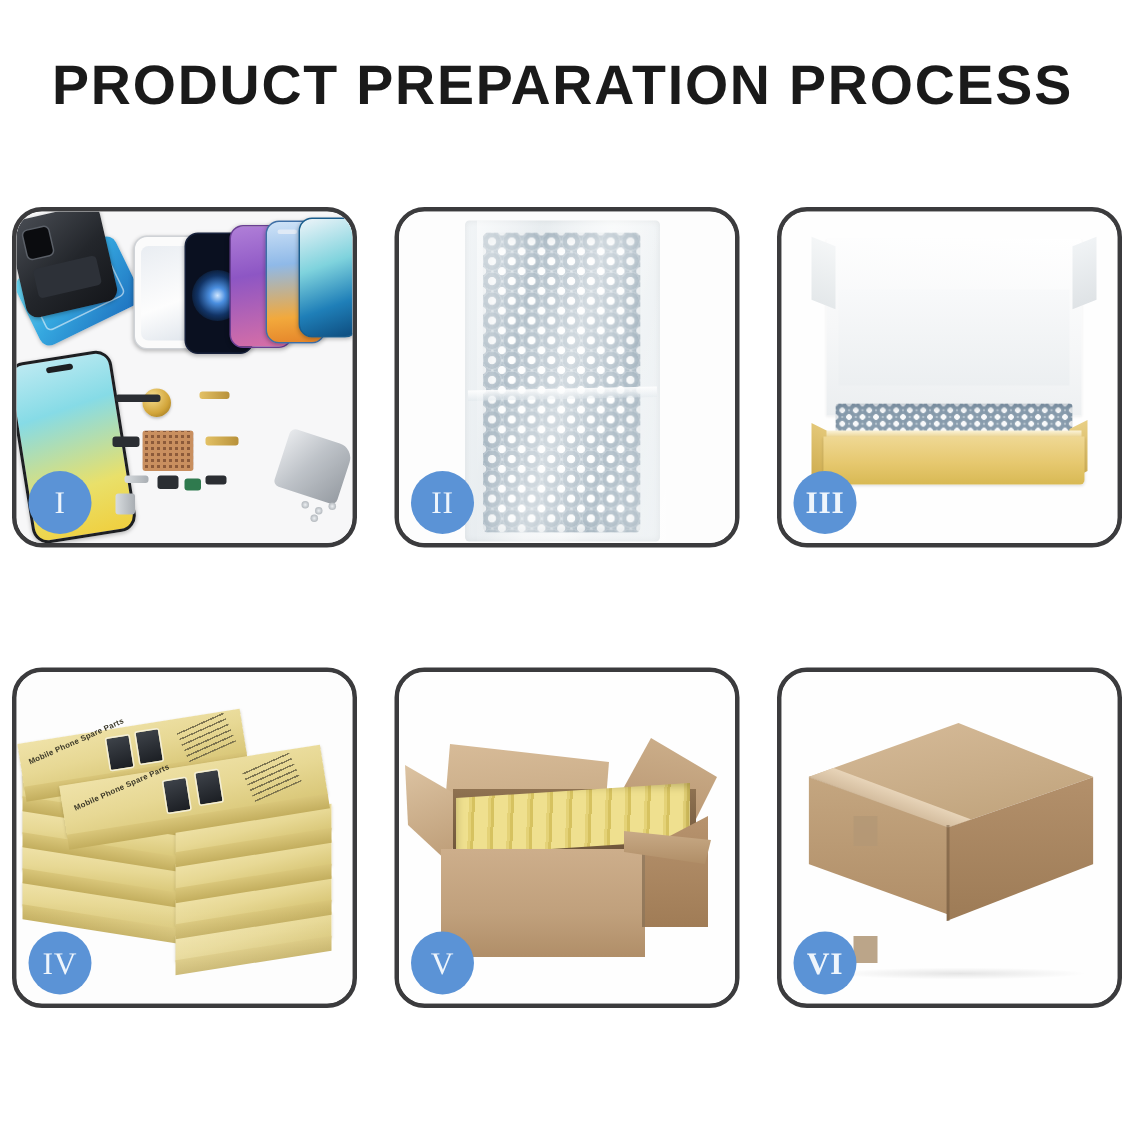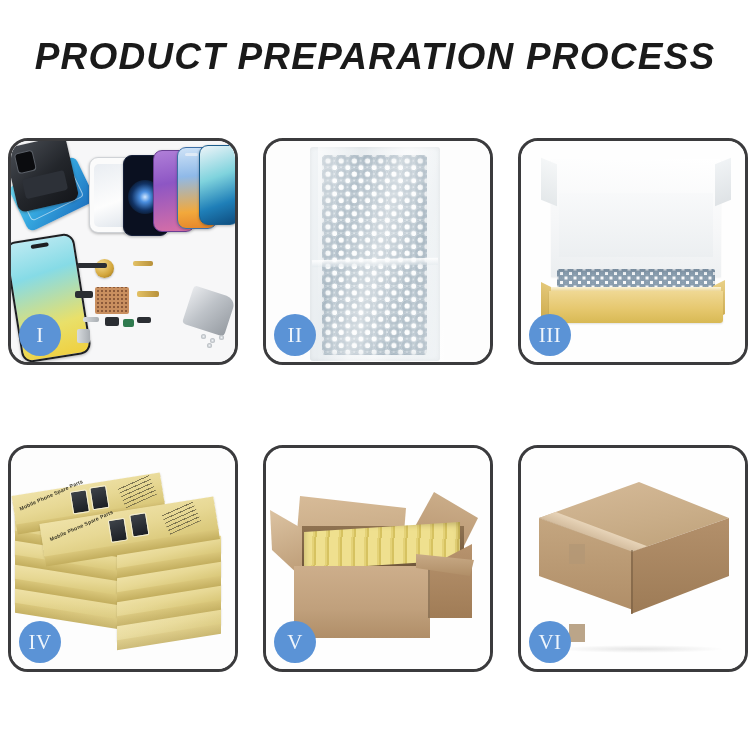--- a/index.html
+++ b/index.html
@@ -14,21 +14,20 @@
     overflow: hidden;
     position: relative;
   }
 
   
   .header {
     position: absolute;
     left: 0; top: 0;
     width: 750px;
     text-align: center;
-    font-style: italic;
   }
   .title {
     margin: 0;
     padding-top: 36px;
     font-size: 37px;
     font-weight: bold;
     letter-spacing: 1.2px;
     color: #1a1a1a;
     font-family: "Liberation Sans", sans-serif;
     white-space: nowrap;
@@ -54,21 +53,21 @@
     width: 230px;
     height: 227px;
     border: 3px solid #3b3b3d;
     border-radius: 20px;
     background: #fdfdfd;
     box-sizing: border-box;
     overflow: hidden;
   }
   .panel.c0 { left: 0px; }
   .panel.c1 { left: 255px; }
-  .panel.c2 { left: 510px; }
+  .panel.c2 { left: 510px; font-weight: bold; }
   .panel.r0 { top: 0px; }
   .panel.r1 { top: 307px; }
 
   .stage {
     position: absolute;
     inset: 0;
     overflow: hidden;
     border-radius: 17px;
   }
 

